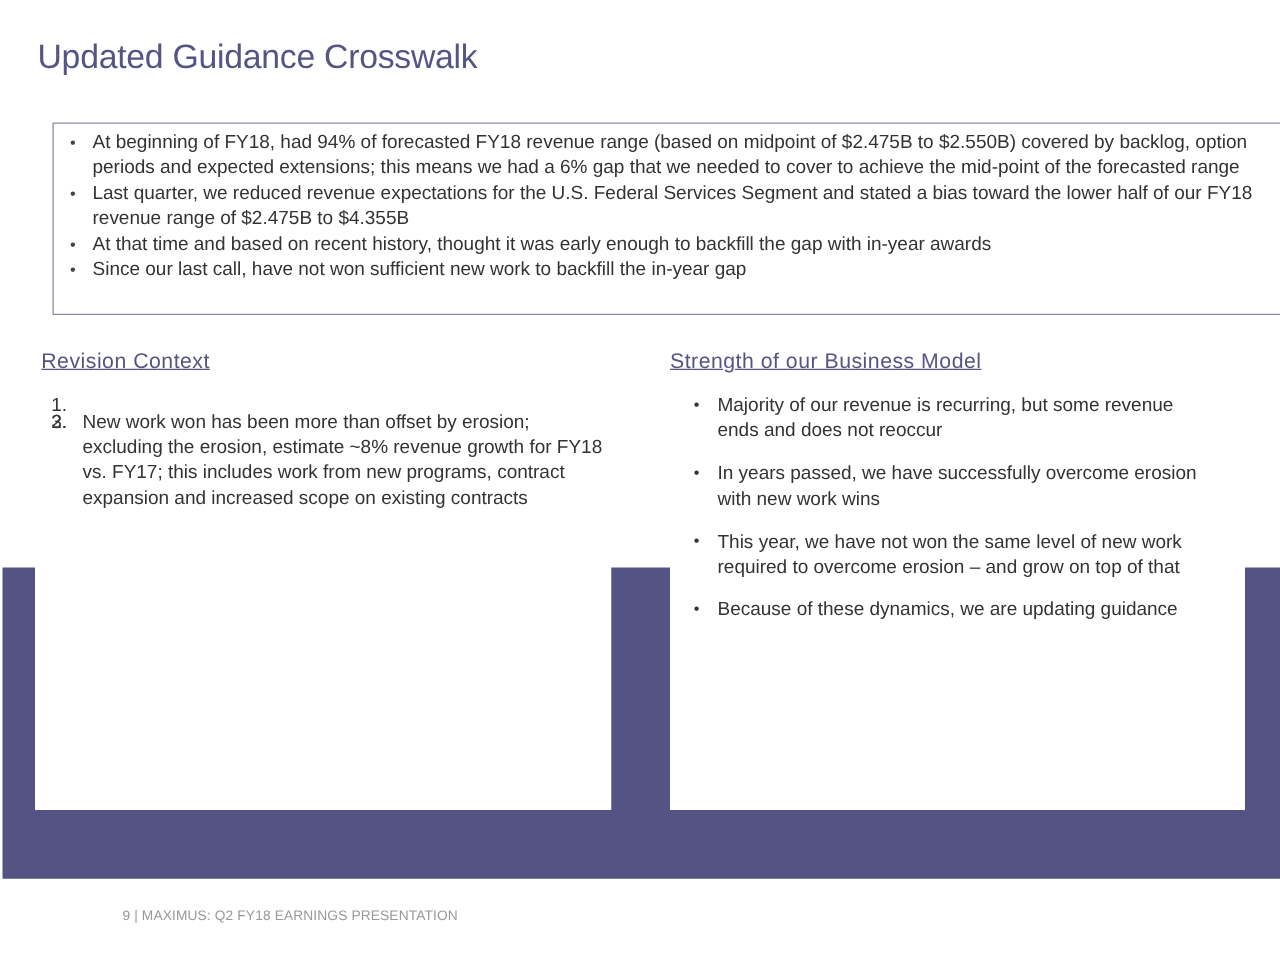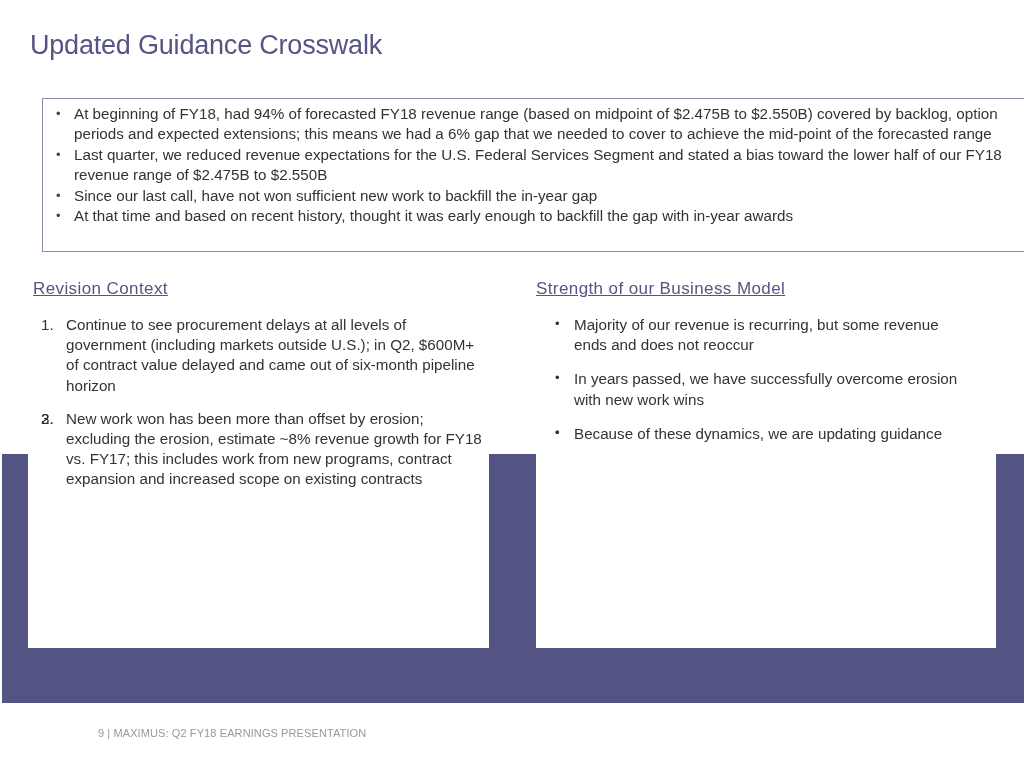--- a/index.html
+++ b/index.html
@@ -66,37 +66,36 @@
     }
   </style>
 </head>
 <body>
 
 <h1 class="title">Updated Guidance Crosswalk</h1>
 
 <div class="summary-box">
   <ul>
     <li>At beginning of FY18, had 94% of forecasted FY18 revenue range (based on midpoint of $2.475B to $2.550B) covered by backlog, option periods and expected extensions; this means we had a 6% gap that we needed to cover to achieve the mid-point of the forecasted range</li>
-    <li>Last quarter, we reduced revenue expectations for the U.S. Federal Services Segment and stated a bias toward the lower half of our FY18 revenue range of $2.475B to $2.550B</li>
+    <li>Last quarter, we reduced revenue expectations for the U.S. Federal Services Segment and stated a bias toward the lower half of our FY18 revenue range of $2.475B to $4.355B</li>
+    <li>At that time and based on recent history, thought it was early enough to backfill the gap with in-year awards</li>
     <li>Since our last call, have not won sufficient new work to backfill the in-year gap</li>
-    <li>At that time and based on recent history, thought it was early enough to backfill the gap with in-year awards</li>
   </ul>
 </div>
 
 <div class="band"></div>
 <div class="panel panel-left"></div>
 <div class="panel panel-right"></div>
 
 <h2 class="section-heading heading-left">Revision Context</h2>
 <h2 class="section-heading heading-right">Strength of our Business Model</h2>
 
 <ol class="ol-list">
   <li>
     <span class="num">1.</span>
-    <span>Continue to see procurement delays at all levels of government (including markets outside U.S.); in Q2, $600M+ of contract value delayed and came out of six-month pipeline horizon</span>
   </li>
   <li>
     <span class="num">2.</span>
   </li>
   <li>
     <span class="num">3.</span>
     <span>New work won has been more than offset by erosion; excluding the erosion, estimate ~8% revenue growth for FY18 vs. FY17; this includes work from new programs, contract expansion and increased scope on existing contracts</span>
   </li>
 </ol>
 
@@ -104,20 +103,21 @@
   <li>
     <span class="dot">•</span>
     <span>Majority of our revenue is recurring, but some revenue ends and does not reoccur</span>
   </li>
   <li>
     <span class="dot">•</span>
     <span>In years passed, we have successfully overcome erosion with new work wins</span>
   </li>
   <li>
     <span class="dot">•</span>
+    <span>This year, we have not won the same level of new work required to overcome erosion – and grow on top of that</span>
   </li>
   <li>
     <span class="dot">•</span>
     <span>Because of these dynamics, we are updating guidance</span>
   </li>
 </ul>
 
 <div class="footer">9 | MAXIMUS: Q2 FY18 EARNINGS PRESENTATION</div>
 
 </body></html>

